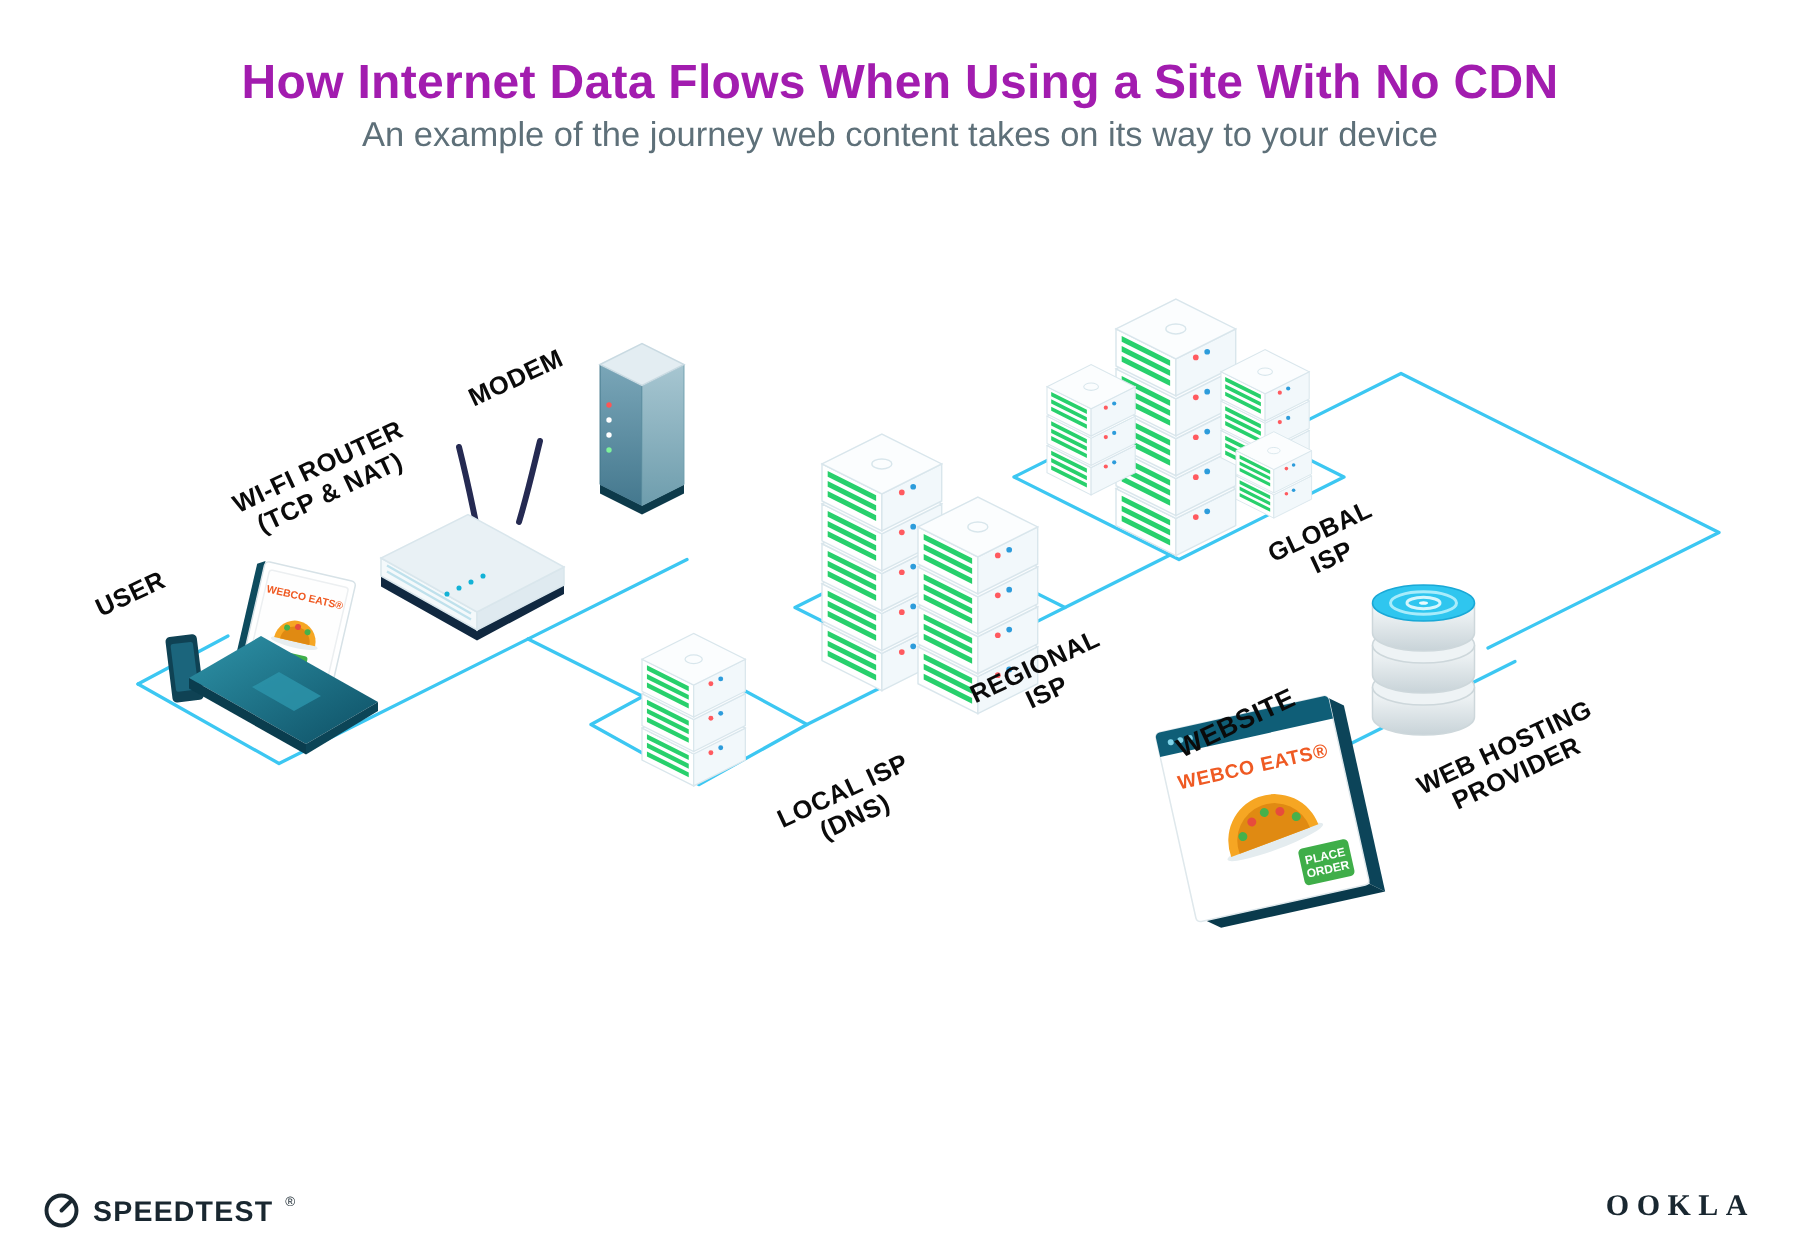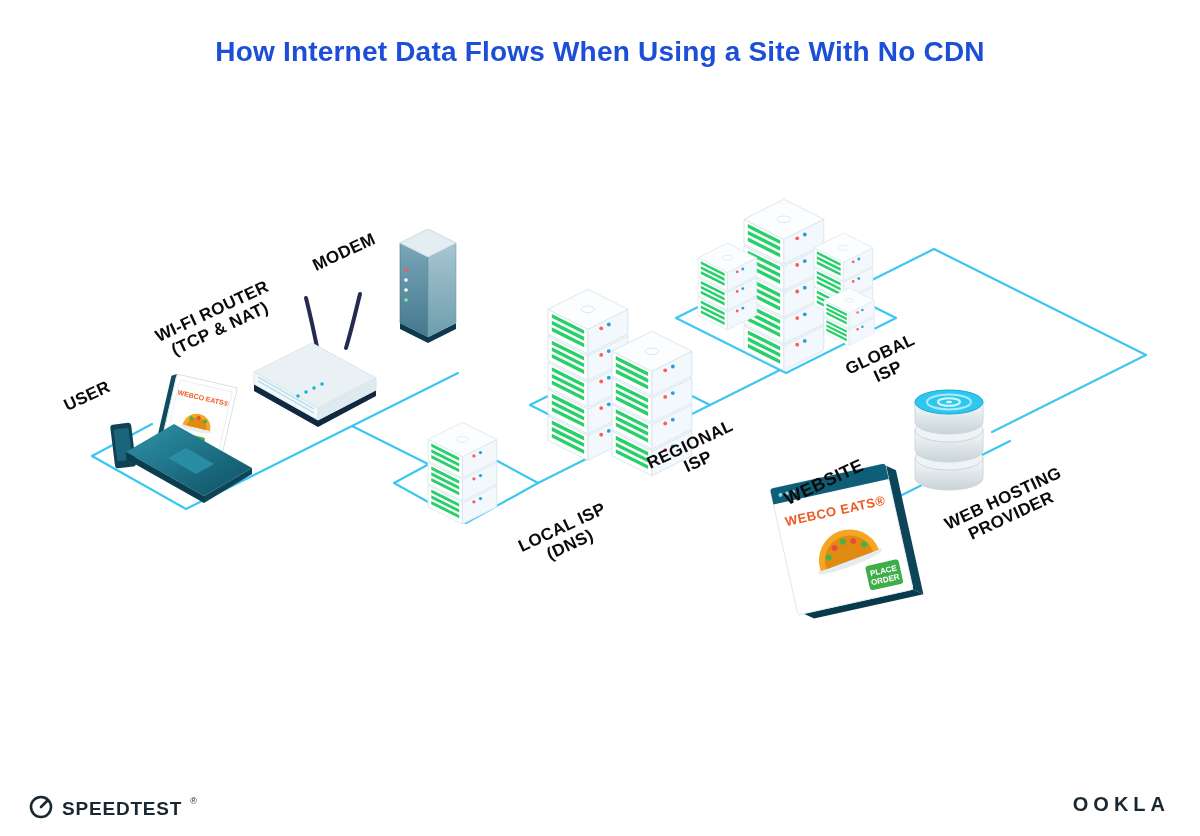--- a/index.html
+++ b/index.html
@@ -1,40 +1,41 @@
 <!DOCTYPE html>
 <html><head>
 <meta charset="utf-8">
 <style>
   html,body{margin:0;padding:0;background:#ffffff;}
   .canvas{position:relative;width:1200px;height:836px;background:#ffffff;overflow:hidden;
           font-family:"Liberation Sans",sans-serif;}
   .title{position:absolute;top:36px;left:0;width:100%;text-align:center;
-         font-size:28px;font-weight:700;color:#1d4ed8;letter-spacing:.2px;}
+         font-size:32px;font-weight:700;color:#a21caf;letter-spacing:.2px;}
   .subtitle{position:absolute;top:76px;left:0;width:100%;text-align:center;
             font-size:23px;font-weight:400;color:#5e7079;}
   svg.diagram{position:absolute;left:0;top:0;}
   symbol{overflow:visible;}
   .iso-label{position:absolute;transform:translate(-50%,-50%) rotate(-25deg);
              font-weight:700;font-size:17px;line-height:1.12;color:#0a0a0a;
              text-align:center;letter-spacing:.4px;white-space:nowrap;}
   .iso-label.lg{font-size:18px;}
   .speedtest{position:absolute;left:28px;bottom:16px;display:flex;align-items:flex-end;gap:8px;}
   .st-text{font-size:19px;font-weight:700;letter-spacing:.8px;color:#192730;}
   .st-reg{font-size:9px;color:#192730;align-self:flex-start;margin-top:2px;}
   .ookla{position:absolute;right:30px;bottom:20px;font-size:20px;font-weight:700;
-         letter-spacing:5px;color:#192730;}
+         letter-spacing:5px;color:#192730;font-family:Liberation Serif, serif;}
   svg text{font-family:"Liberation Sans",sans-serif;}
 </style>
 </head>
 <body>
 
 <div class="canvas">
 
   <div class="title">How Internet Data Flows When Using a Site With No CDN</div>
+  <div class="subtitle">An example of the journey web content takes on its way to your device</div>
 
   <svg class="diagram" width="1200" height="836" viewBox="0 0 1200 836">
     <defs>
       <linearGradient id="lapTop" x1="0" y1="0" x2="1" y2="1">
         <stop offset="0" stop-color="#2e93a8"></stop>
           <stop offset="1" stop-color="#0e5065"></stop>
       </linearGradient>
       <linearGradient id="modemL" x1="0" y1="0" x2="0" y2="1">
         <stop offset="0" stop-color="#7aa6b8"></stop>
           <stop offset="1" stop-color="#44788e"></stop>

